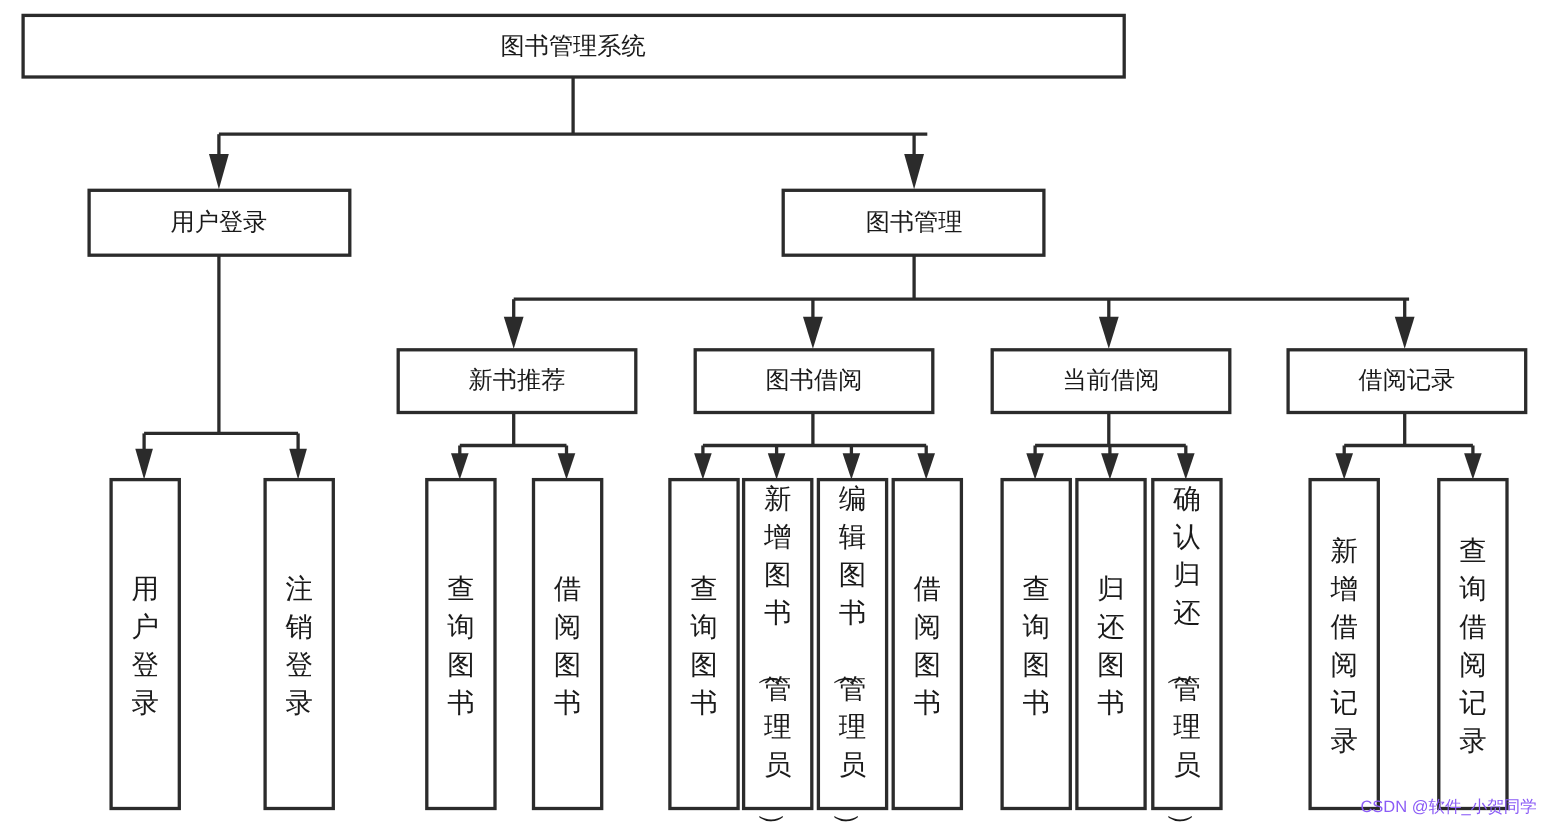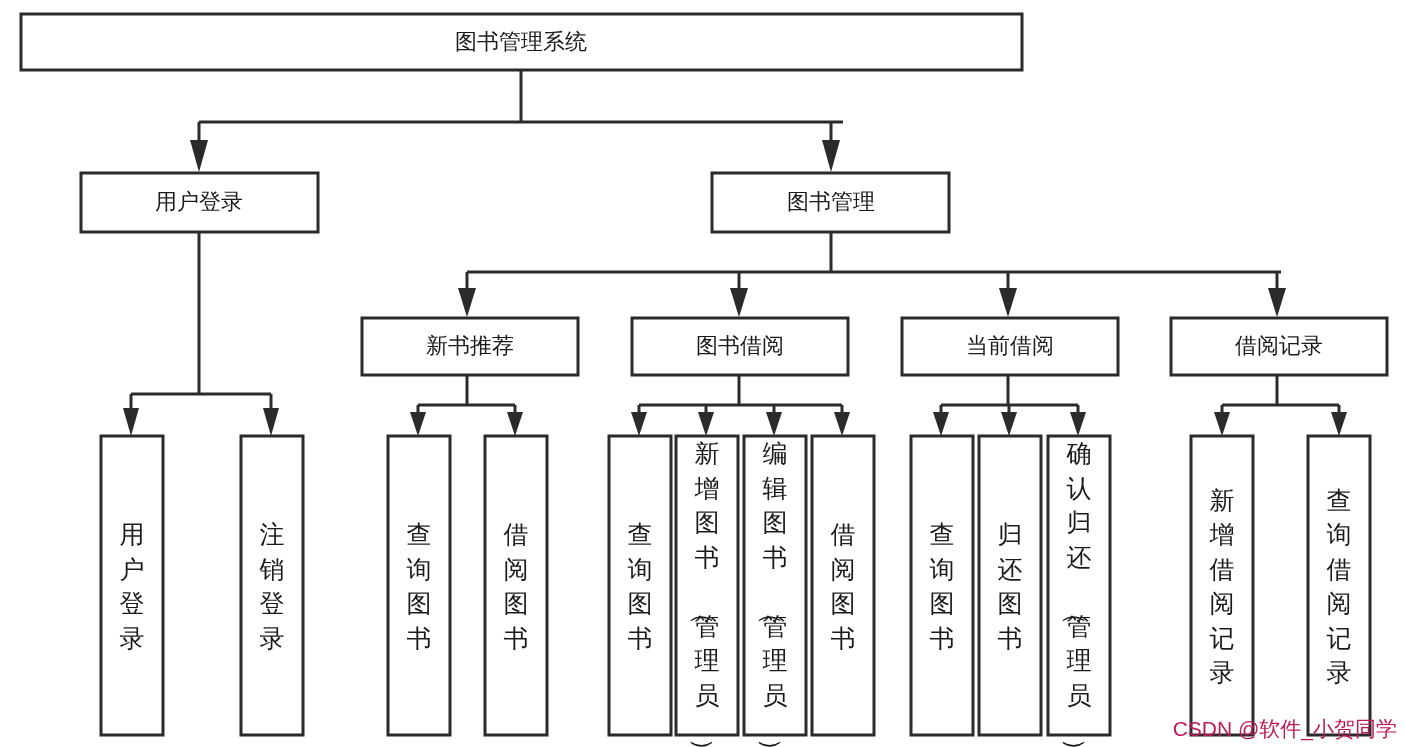--- a/index.html
+++ b/index.html
@@ -44,22 +44,22 @@
   }
   .arrow-head {
     fill: #2b2b2b;
     stroke: none;
   }
   .watermark {
     position: absolute;
     right: 8px;
     bottom: 4px;
     font-family: "Liberation Sans", "DejaVu Sans", sans-serif;
-    font-size: 21px;
-    color: #be185d;
+    font-size: 15px;
+    color: #8b5cf6;
     white-space: nowrap;
     pointer-events: none;
   }
 </style>
 </head>
 <body>
 
 <svg id="diagram" viewBox="0 0 1405 747">
 
   <g>

